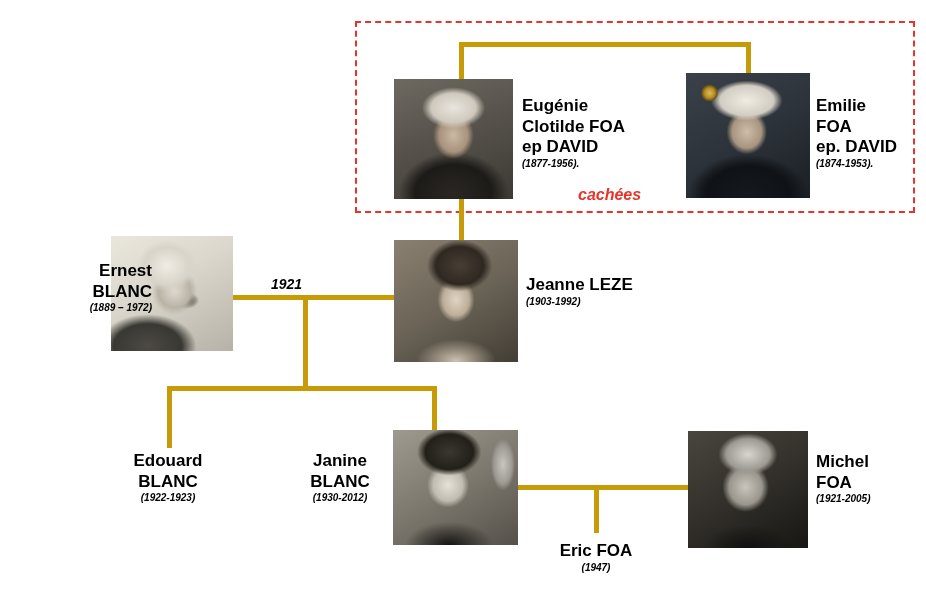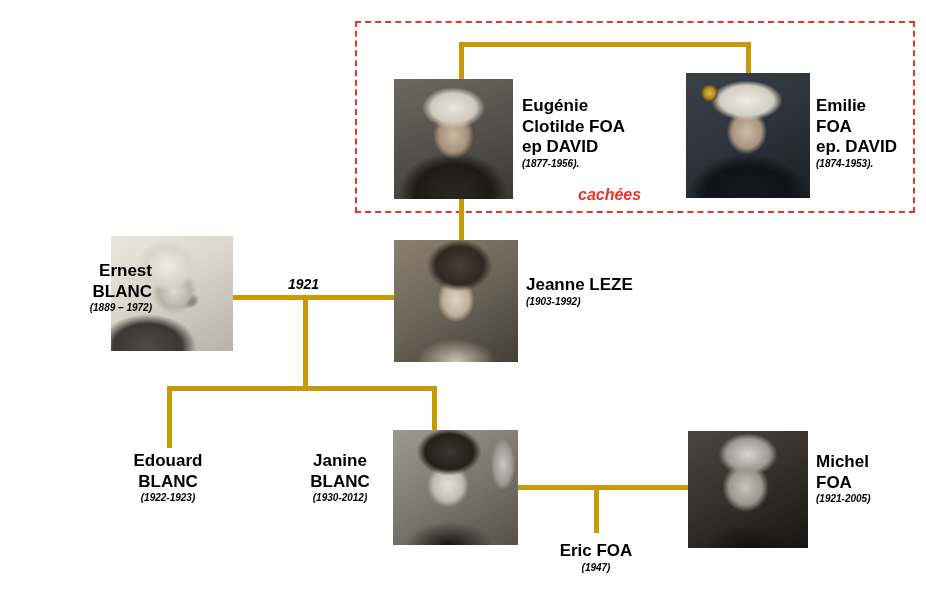--- a/index.html
+++ b/index.html
@@ -172,21 +172,21 @@
   <div class="photo" style="left:111px; top:236px; width:122px; height:115px;">
     <span class="ph-inner ph-ernest"></span>
   </div>
   <div class="label ta-right" style="left:0px; top:261px; width:108px;">
     <span class="nm">Ernest</span>
     <span class="nm">BLANC</span>
     <span class="dt">(1889 – 1972)</span>
   </div>
 
   <div class="line h" style="left:233px; top:295px; width:162px;"></div>
-  <div class="year-tag" style="left:288px; top:276px;">1921</div>
+  <div class="year-tag" style="left:271px; top:276px;">1921</div>
 
   <div class="photo" style="left:394px; top:240px; width:124px; height:122px;">
     <span class="ph-inner ph-jeanne"></span>
   </div>
   <div class="label ta-left" style="left:526px; top:275px; width:160px;">
     <span class="nm">Jeanne LEZE</span>
     <span class="dt">(1903-1992)</span>
   </div>
 
   <div class="line v" style="left:303px; top:295px; height:92px;"></div>

